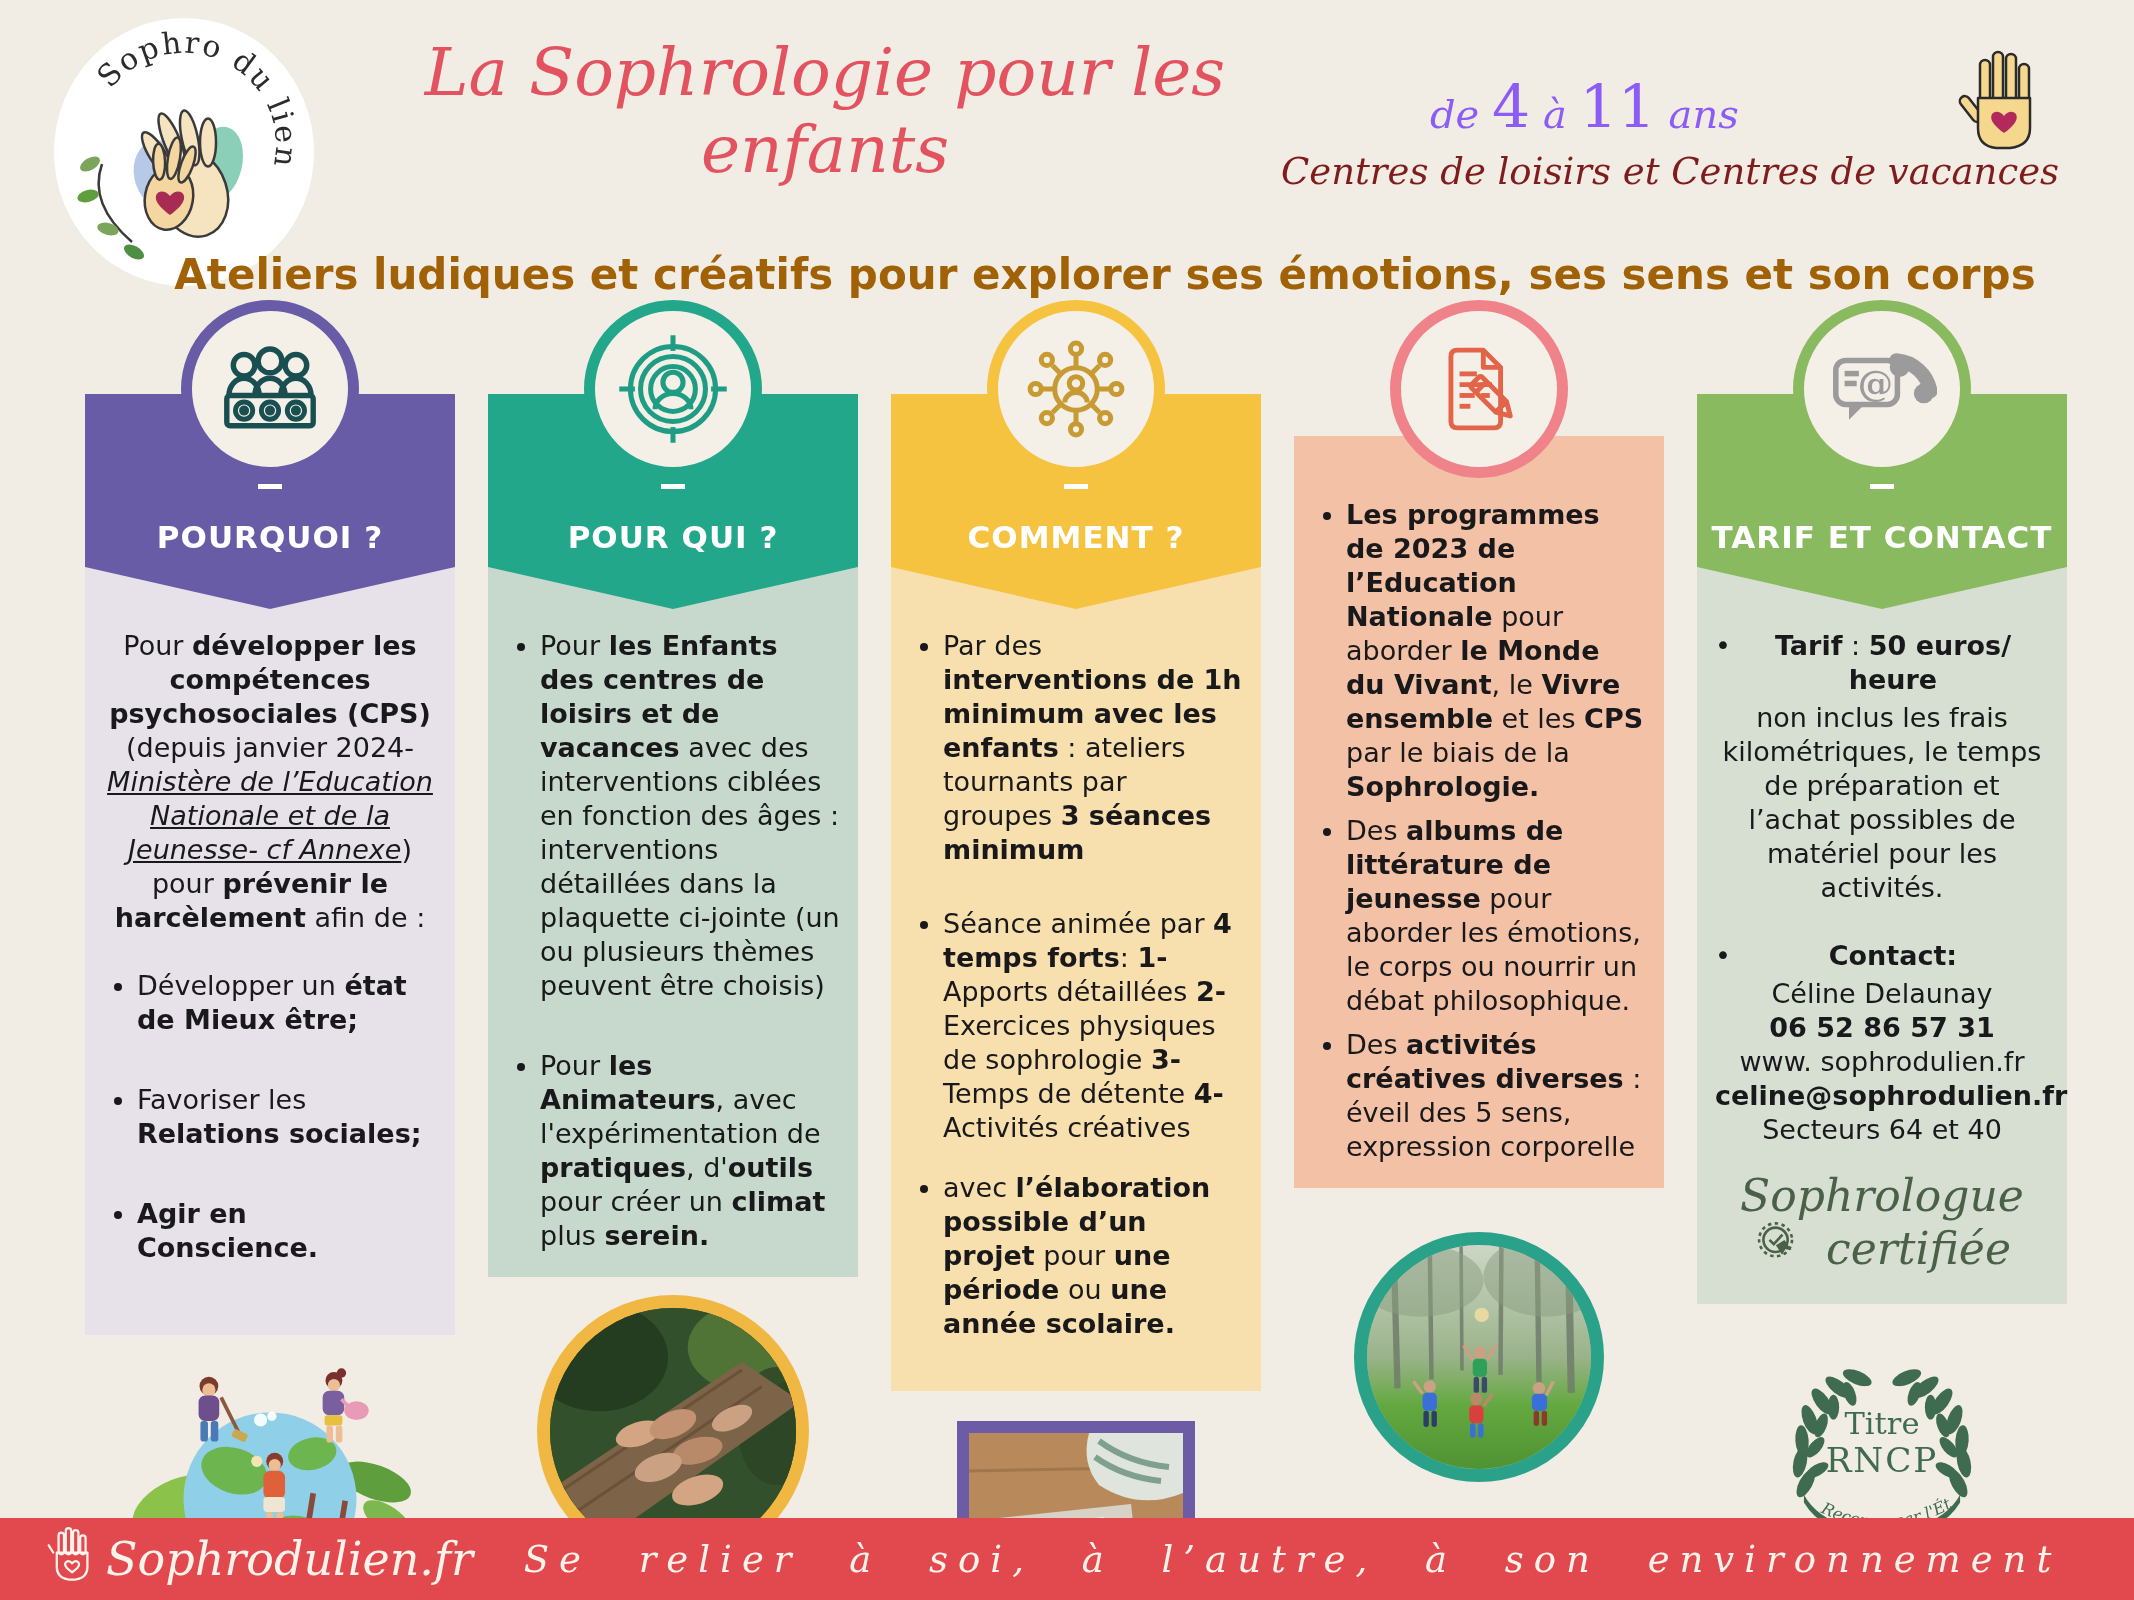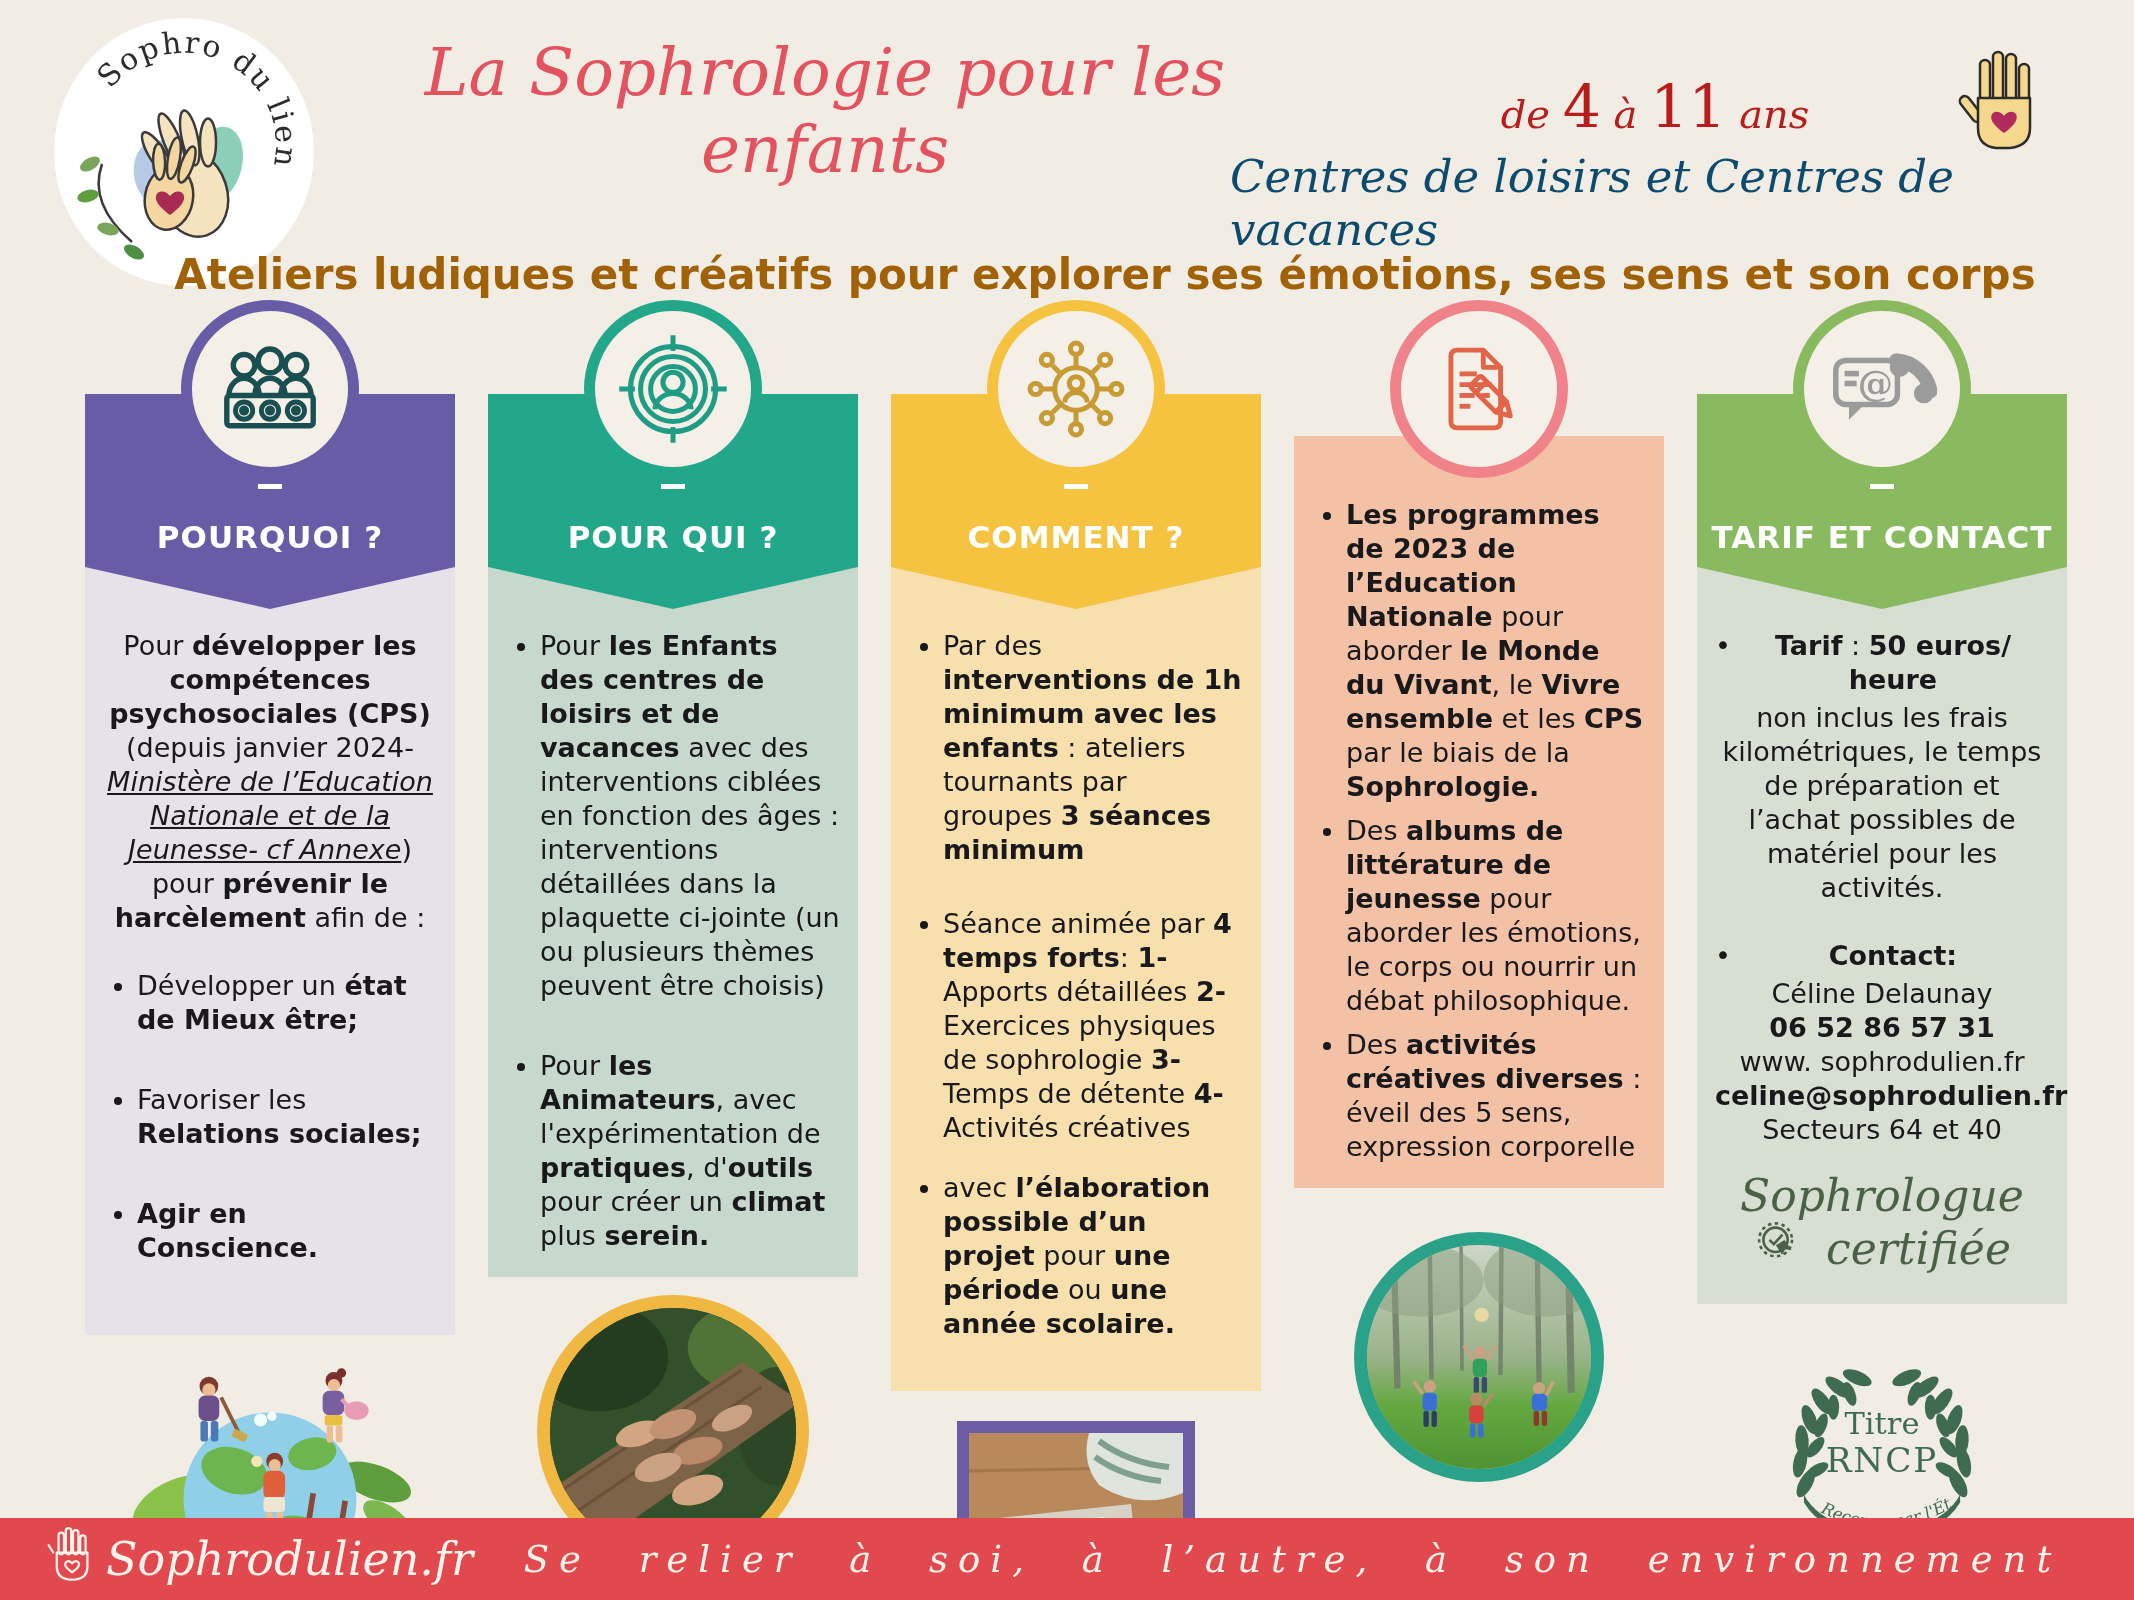--- a/index.html
+++ b/index.html
@@ -7,25 +7,25 @@
         font-family:"DejaVu Sans",sans-serif;color:#19191b;}
   .script{font-family:"DejaVu Serif",serif;font-style:italic;}
   .b{font-weight:bold;}
   .i{font-style:italic;text-decoration:underline;}
   .center{text-align:center;}
 
   
   .logo{position:absolute;left:50px;top:14px;width:268px;height:276px;}
   .title{position:absolute;left:300px;top:34px;width:1050px;text-align:center;
          font-size:66px;color:#e2535f;}
-  .age{position:absolute;left:1430px;top:72px;width:450px;text-align:center;
-       font-size:40px;color:#b91c1c;}
+  .age{position:absolute;left:1430px;top:72px;width:450px;text-align:left;
+       font-size:40px;color:#8b5cf6;}
   .age .num{font-size:60px;font-style:normal;}
-  .audience{position:absolute;left:1230px;top:150px;width:880px;
-            font-size:45px;color:#0c4a6e;}
+  .audience{position:absolute;left:1230px;top:150px;width:880px;text-align:center;
+            font-size:37px;color:#7f1d1d;}
   .hand-badge{position:absolute;left:1958px;top:46px;width:100px;height:120px;}
   .subtitle{position:absolute;left:160px;top:250px;width:1890px;text-align:center;
             font-weight:bold;font-size:42px;color:#a16207;}
 
   
   .columns{position:absolute;left:85px;top:300px;display:flex;gap:33px;align-items:flex-start;}
   .column{width:370px;display:flex;flex-direction:column;align-items:center;}
   .icon-circle{width:178px;height:178px;border-radius:50%;background:#f4f0e7;
                border:11px solid var(--accent);box-sizing:border-box;position:relative;z-index:2;
                display:flex;align-items:center;justify-content:center;}

